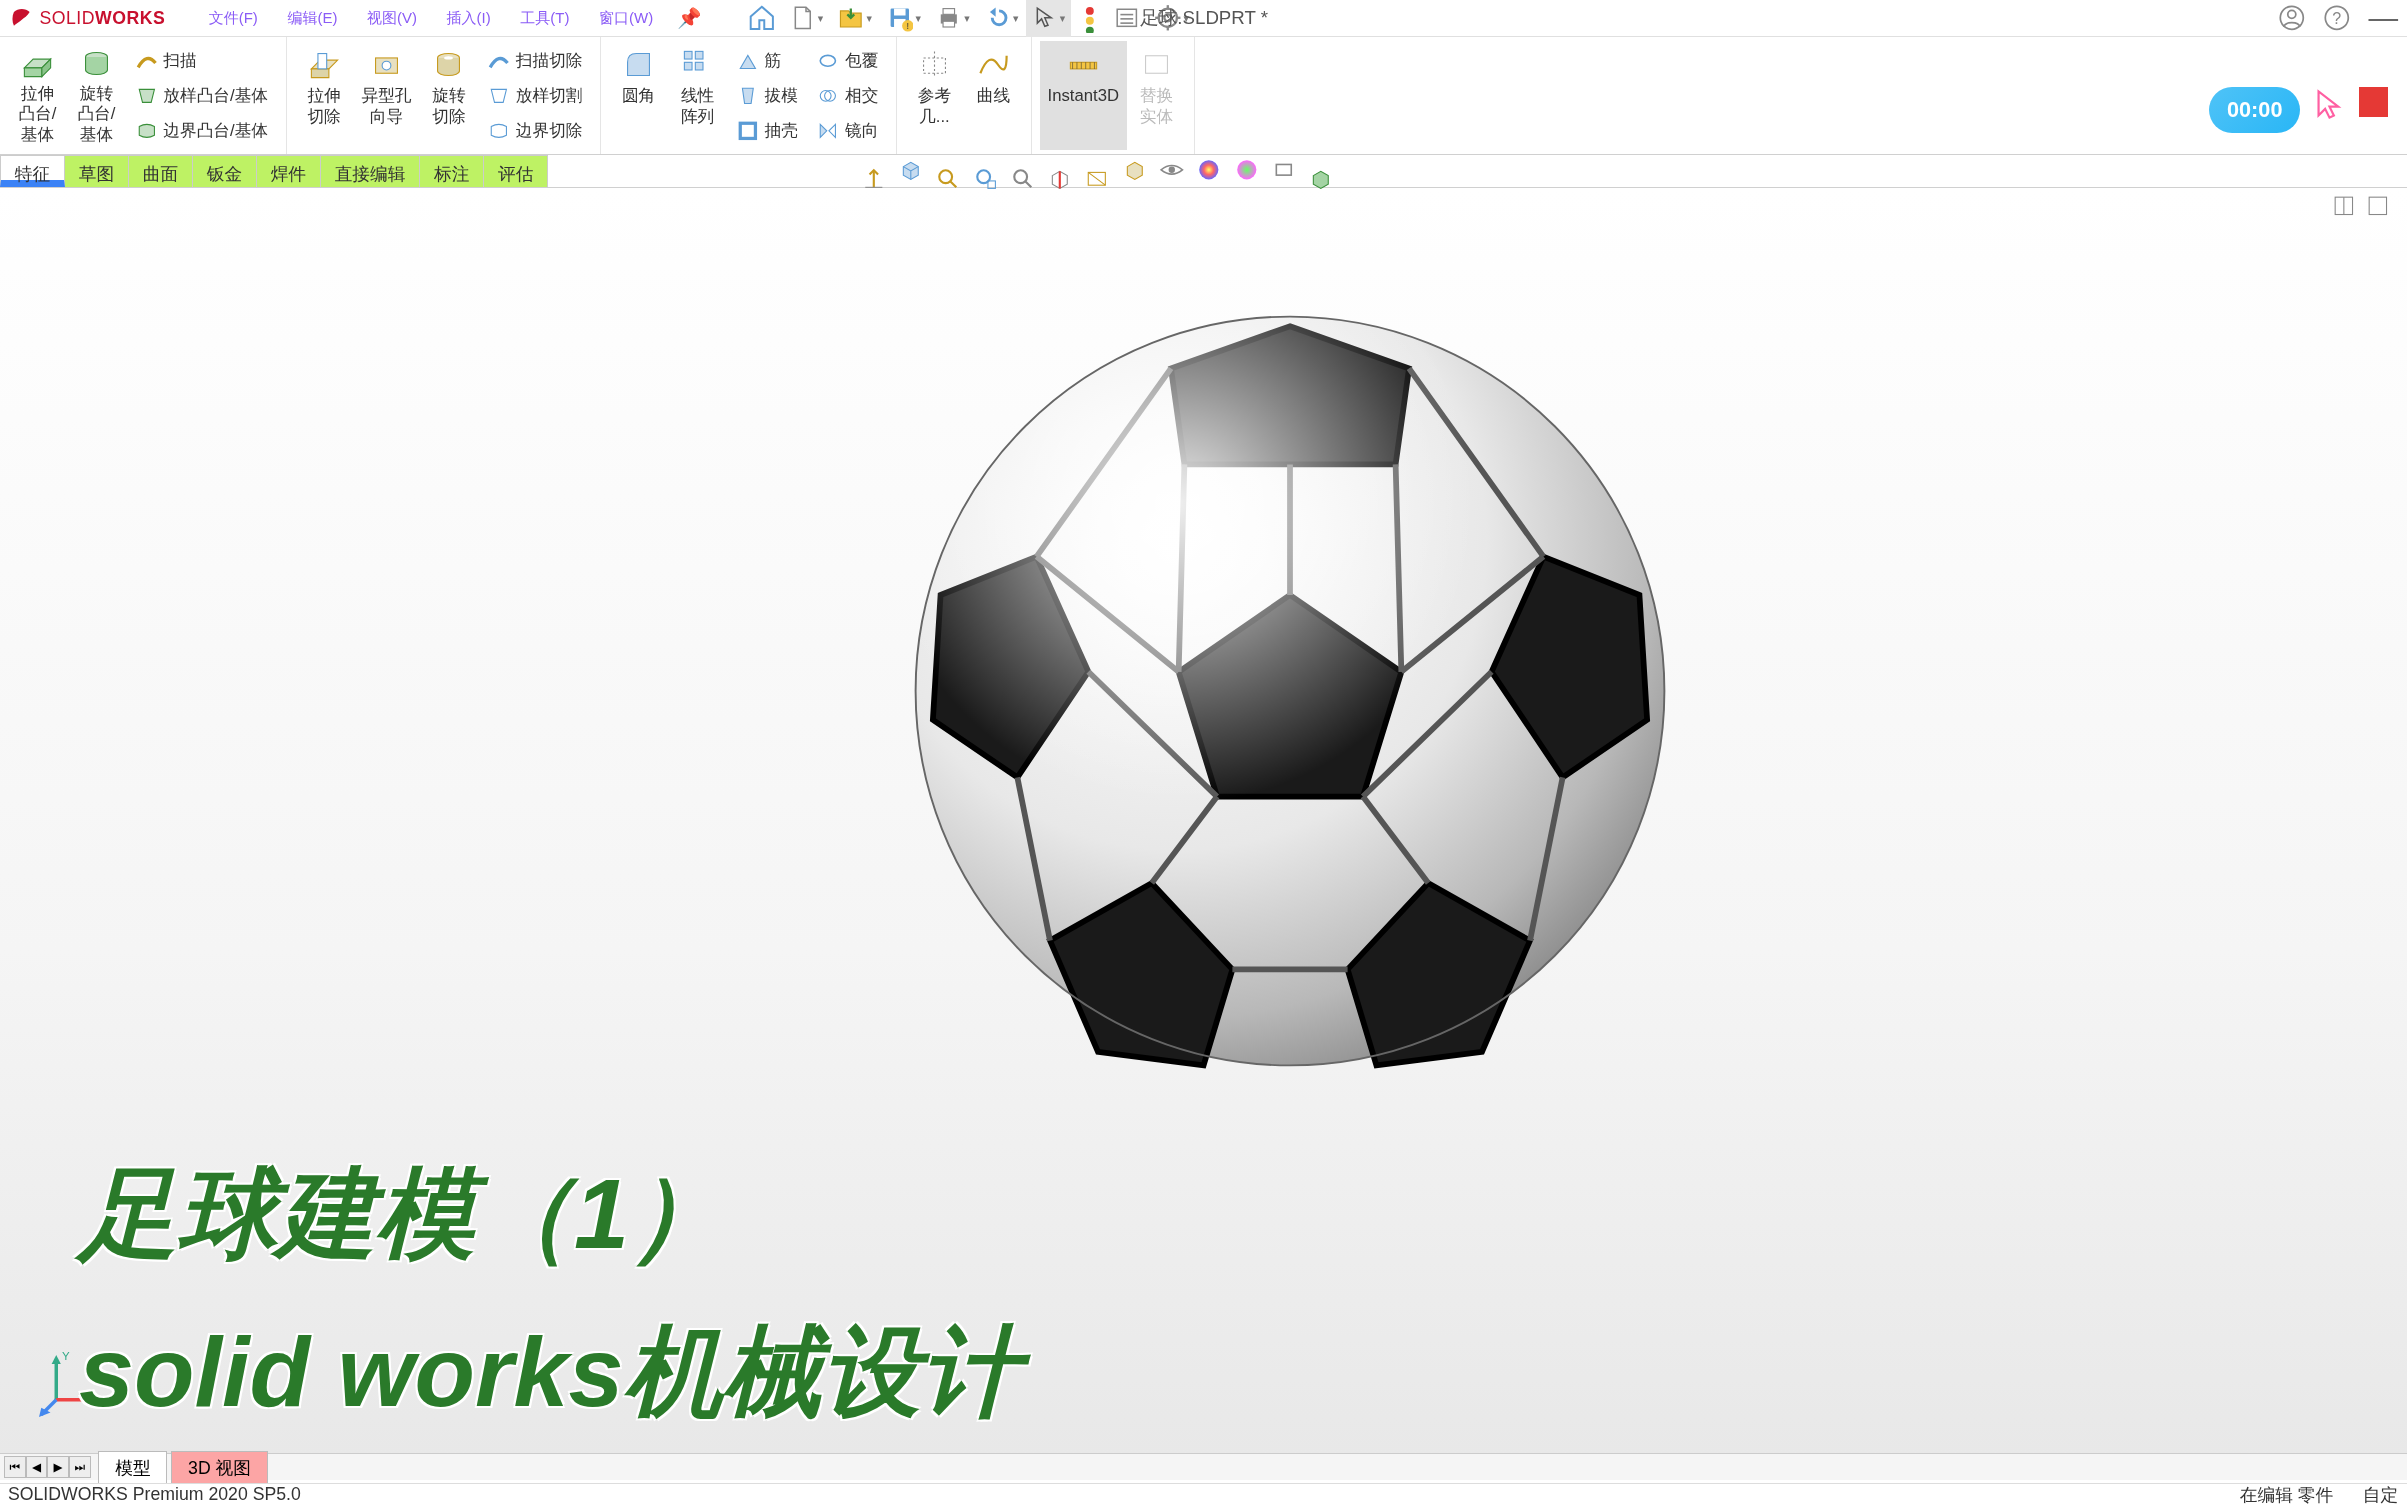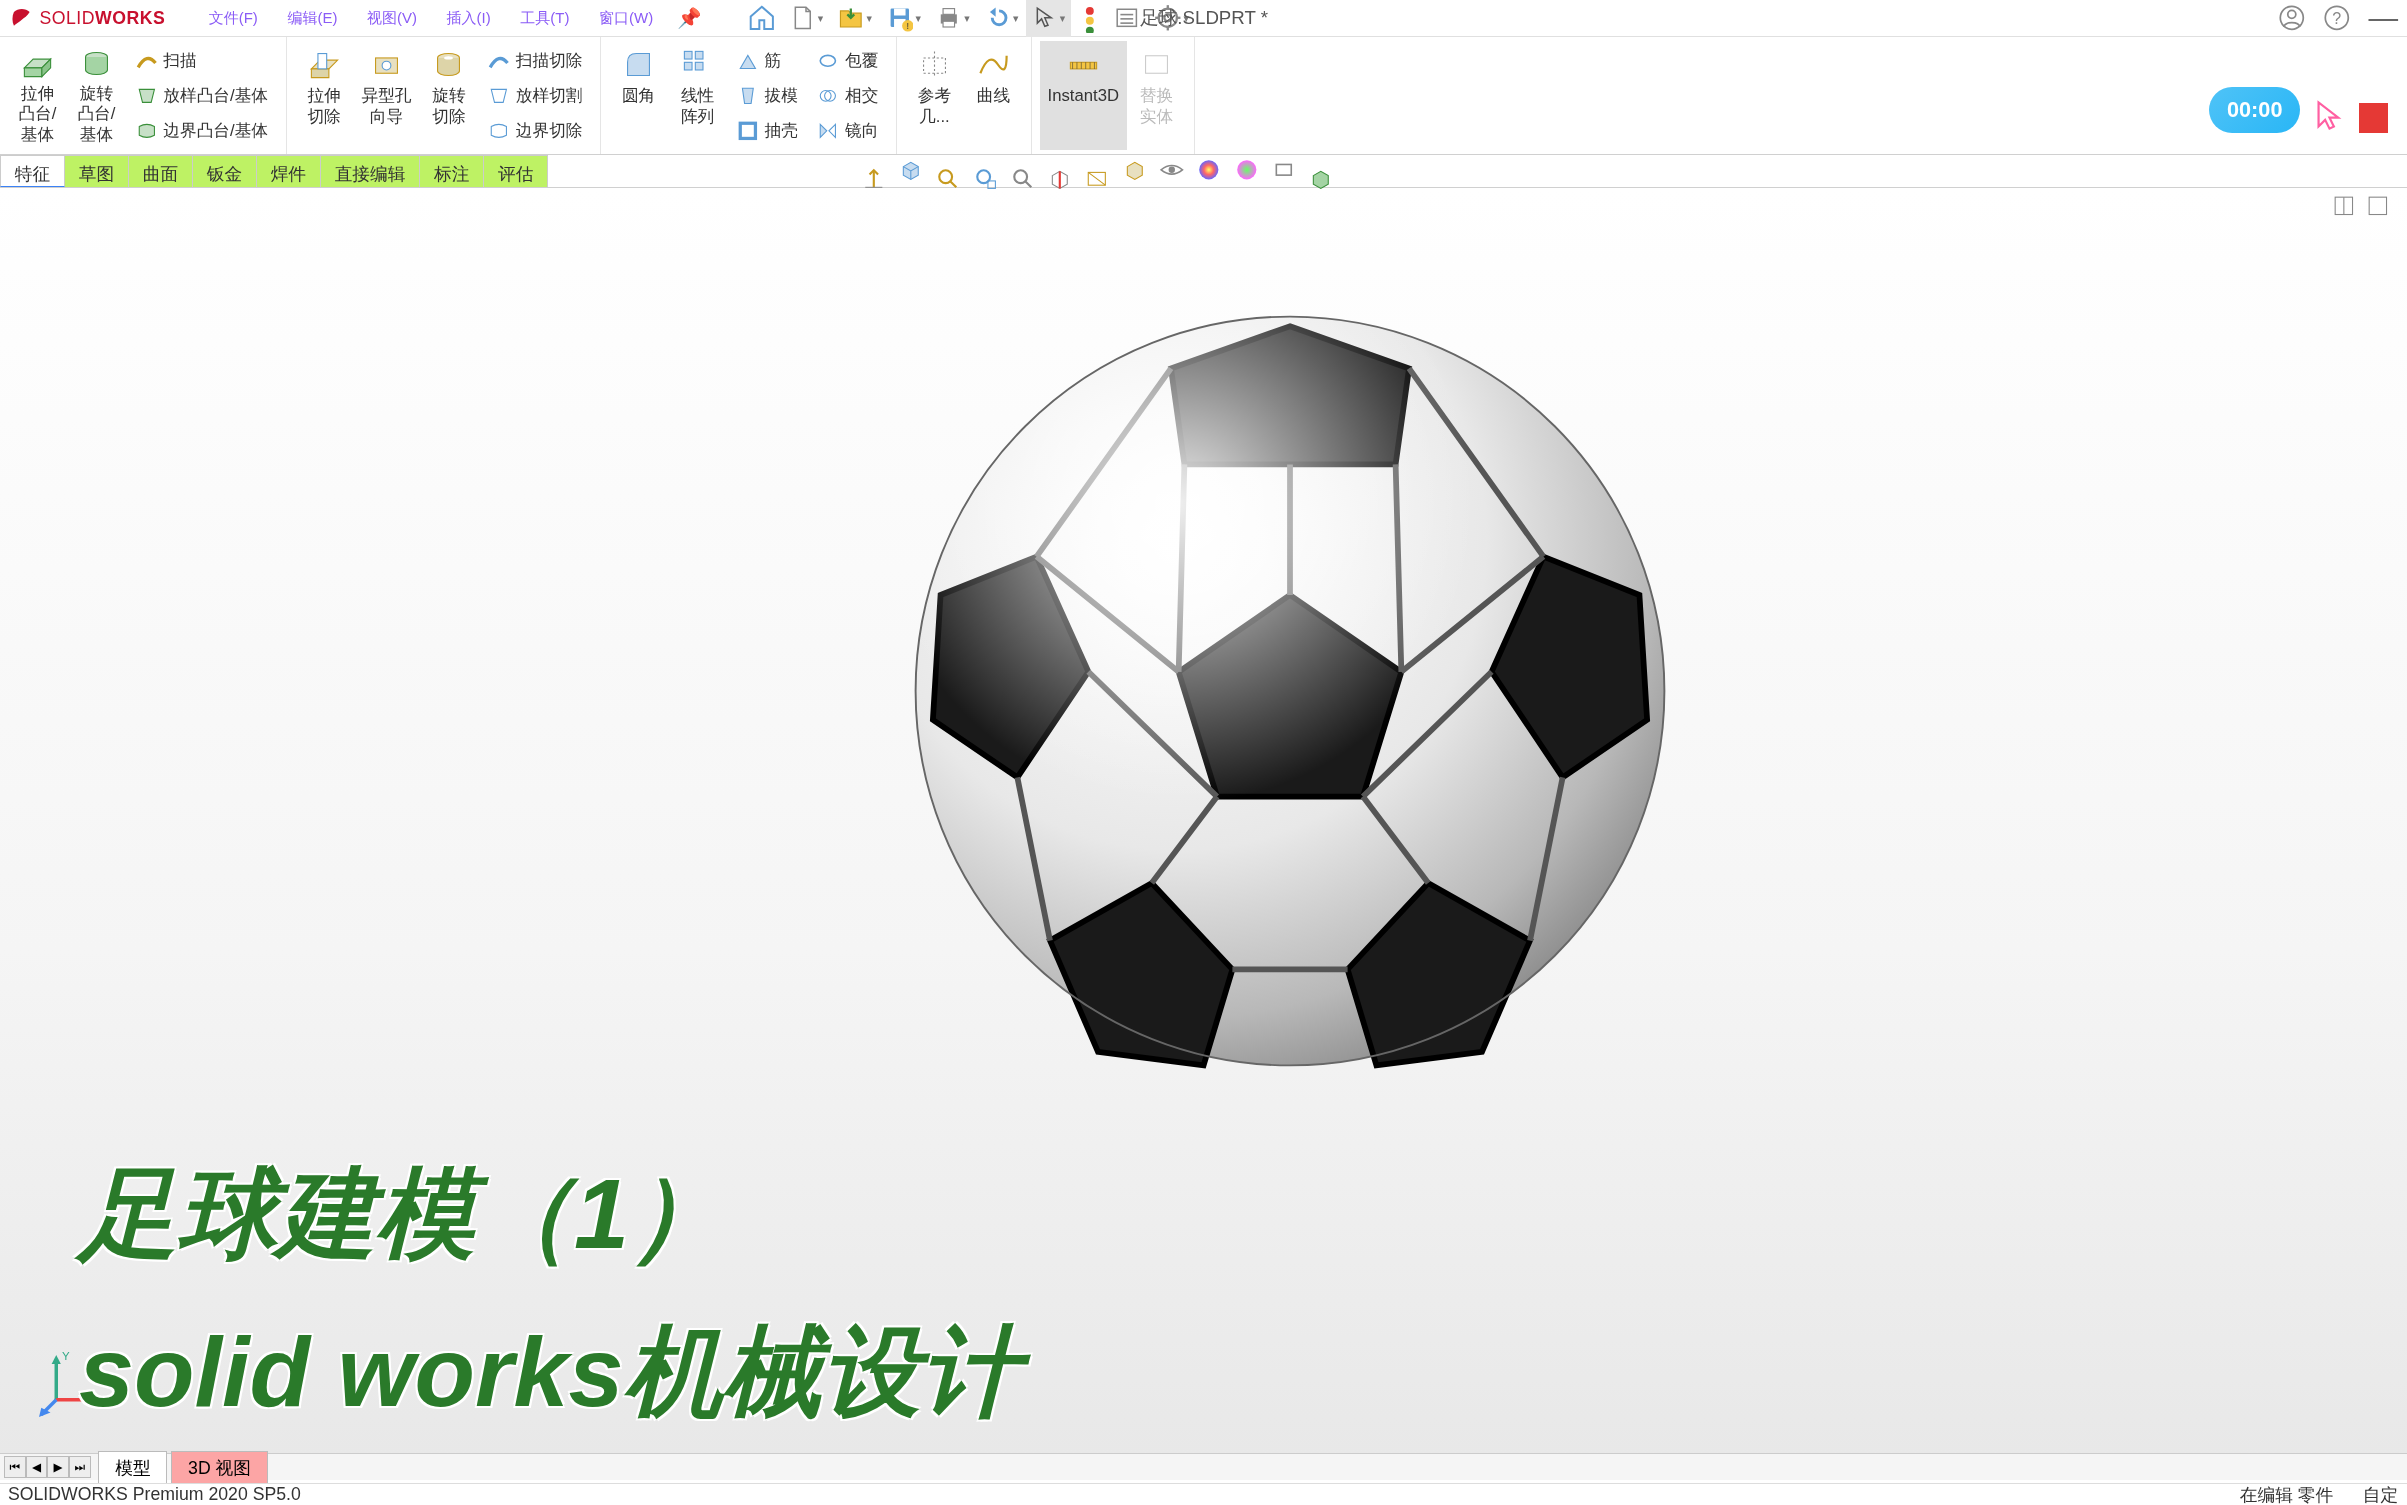--- a/index.html
+++ b/index.html
@@ -28,33 +28,33 @@
 .rb-big-icon { height: 39px; display: flex; align-items: center; justify-content: center; }
 .rb-big-label { font-size: 16.7px; color: #333; text-align: center; line-height: 1.25; margin-top: 2px; }
 .rb-small-col { display: flex; flex-direction: column; justify-content: space-around; padding: 2px 5.9px; }
 .rb-small { display: flex; align-items: center; gap: 5.9px; padding: 3px 3.9px; cursor: pointer; font-size: 16.7px; color: #333; }
 .rb-big.active { background: #e0e0e0; }
 .rb-big.disabled .rb-big-label { color: #bbb; }
 
 
 .feature-tabs { height: 33px; background: #fff; display: flex; align-items: stretch; border-bottom: 1px solid #d0d0d0; position: relative; }
 .ft-tab { padding: 5.9px 13.8px; font-size: 17.7px; color: #333; background: #bef264; border: 1px solid #ccc; border-bottom: none; cursor: pointer; margin-right: -1px; }
-.ft-tab.active { background: #fff; border-bottom: 1px solid #3b82f6; position: relative; z-index: 2; }
+.ft-tab.active { background: #fff; border-bottom: 7px solid #3b82f6; position: relative; z-index: 2; }
 .heads-up { position: absolute; left: 857px; top: -2px; display: flex; align-items: center; gap: 3.9px; }
 .hu-item { padding: 3.9px; cursor: pointer; }
 
 
 .viewport { position: absolute; top: 189px; left: 0; right: 0; bottom: 49px; background: linear-gradient(to bottom, #ffffff 0%, #f5f5f5 60%, #e8e8e8 100%); overflow: hidden; }
 .soccer-ball { position: absolute; left: 906px; top: 118px; width: 768px; height: 768px; }
 .triad { position: absolute; left: 39px; bottom: 39px; width: 69px; height: 69px; }
 .overlay-text { position: absolute; left: 79px; top: 946px; font-size: 99px; font-weight: bold; font-style: italic; color: #2a7a2a; text-shadow: 2px 2px 0 #fff, -2px -2px 0 #fff, 2px -2px 0 #fff, -2px 2px 0 #fff; line-height: 1.6; font-family: "SimHei", sans-serif; }
 .view-ctrl { position: absolute; right: 19.7px; top: 5.9px; display: flex; gap: 11.8px; }
 
 
-.recorder { position: absolute; right: 19.7px; top: 87px; display: flex; align-items: flex-end; gap: 11.8px; z-index: 100; }
+.recorder { position: absolute; right: 19.7px; top: 87px; display: flex; align-items: flex-start; gap: 11.8px; z-index: 100; }
 .rec-time { background: linear-gradient(135deg, #4fc3f7, #29b6f6); color: #fff; padding: 9.9px 17.7px; border-radius: 27.6px; font-size: 21.7px; font-weight: 600; }
 .rec-cursor { width: 35px; height: 35px; }
 .rec-stop { width: 29.6px; height: 29.6px; background: #e53935; }
 
 
 .bottom-tabs { position: absolute; bottom: 24.6px; left: 0; right: 0; height: 27.6px; background: #f5f5f5; display: flex; align-items: center; border-top: 1px solid #ccc; }
 .bt-nav { display: flex; padding: 0 3.9px; }
 .bt-nav-btn { width: 21.7px; height: 21.7px; border: 1px solid #bbb; font-size: 11.8px; display: flex; align-items: center; justify-content: center; cursor: pointer; background: #eee; }
 .bt-tab { padding: 3.9px 15.8px; font-size: 17.7px; background: #fff; border: 1px solid #bbb; border-bottom: none; margin-left: 3.9px; cursor: pointer; }
 .bt-tab.inactive { background: #fca5a5; }

